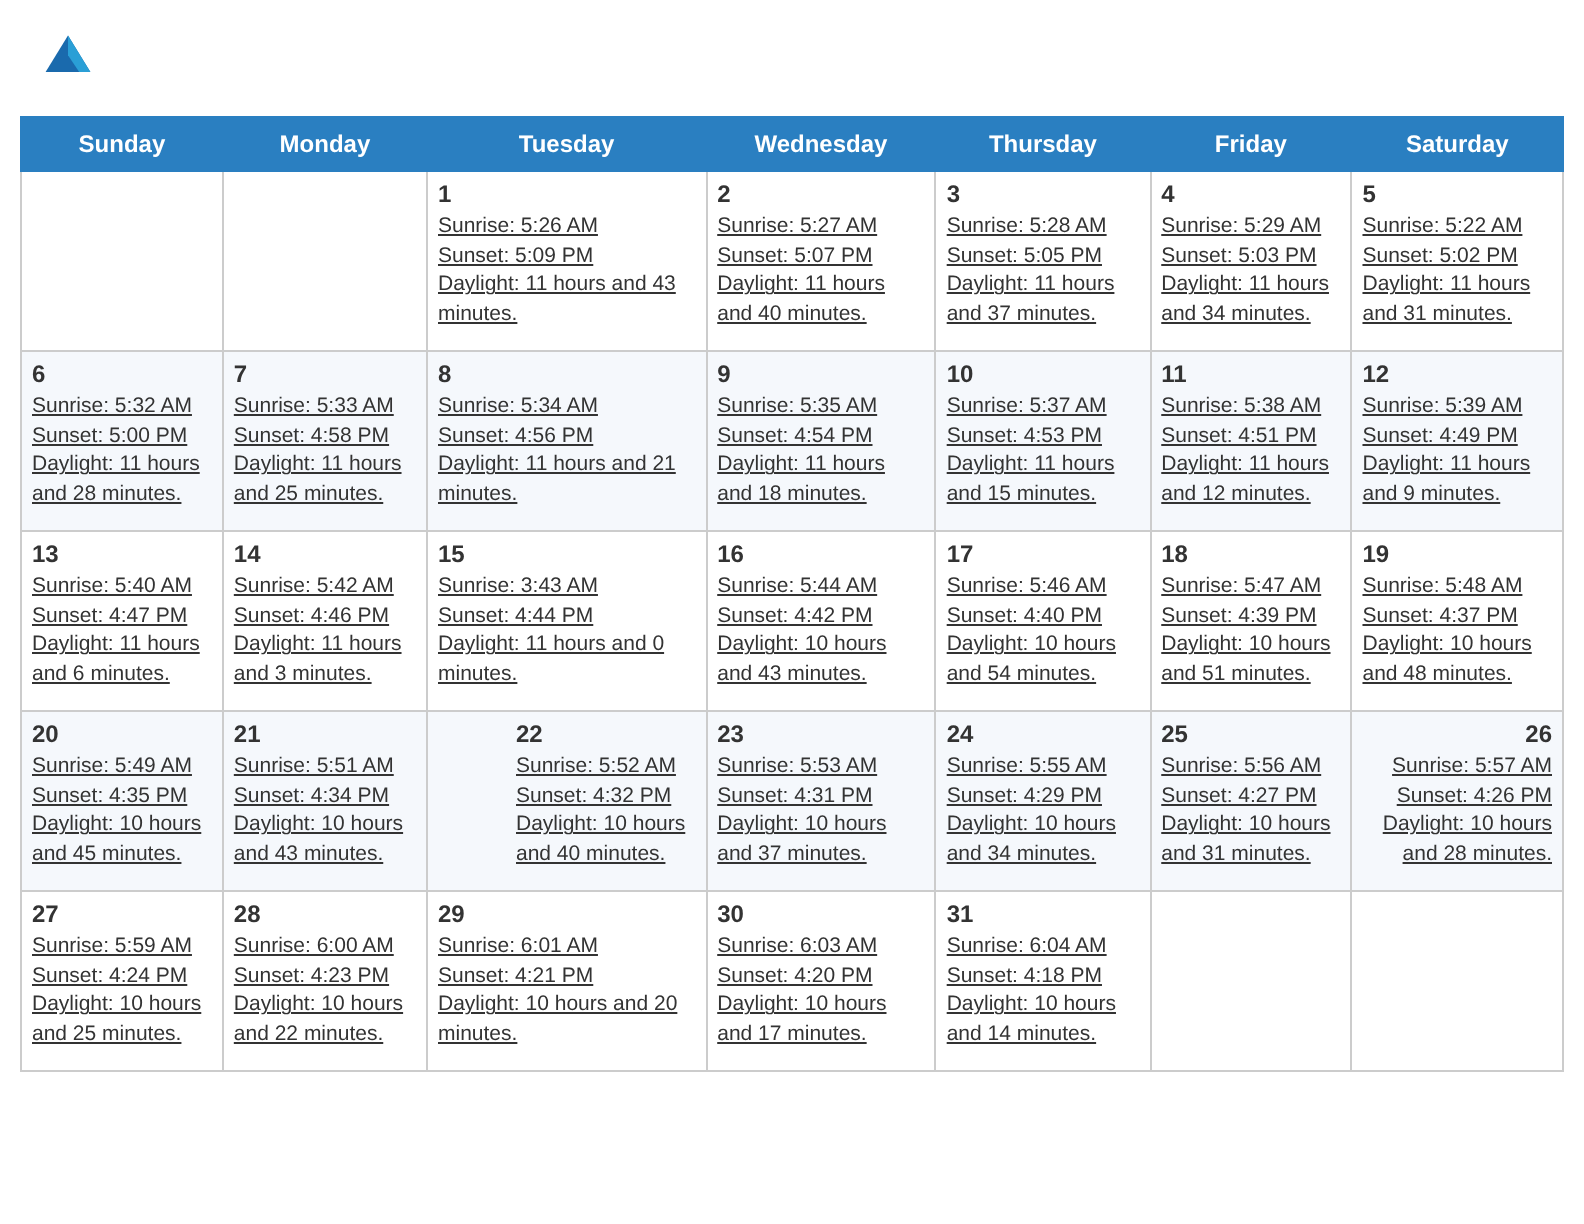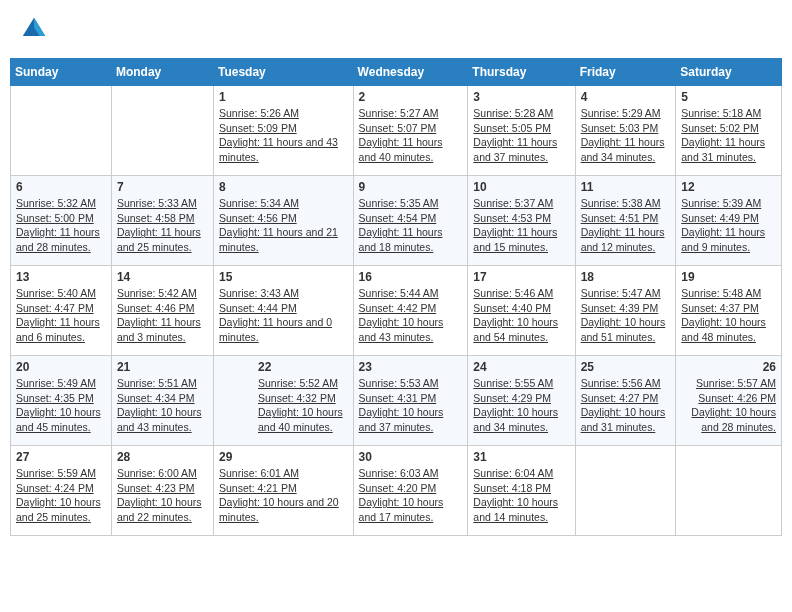--- a/index.html
+++ b/index.html
@@ -58,21 +58,21 @@
     }
     .calendar-table {
       width: 100%;
       border-collapse: collapse;
       font-size: 11px;
     }
     .calendar-table th {
       background-color: #2a7fc1;
       color: #fff;
       padding: 6px 4px;
-      text-align: left;
+      text-align: center;
       font-size: 12px;
       font-weight: bold;
       border: 1px solid #2a7fc1;
       margin-top: 12px;
     }
     .calendar-table td {
       border: 1px solid #ccc;
       padding: 4px 5px;
       vertical-align: top;
       min-height: 80px;
@@ -163,21 +163,21 @@
         <span class="day-number">4</span>
         <div class="day-info">
           <span>Sunrise: 5:29 AM</span><br>
           <span>Sunset: 5:03 PM</span><br>
           <span>Daylight: 11 hours and 34 minutes.</span>
         </div>
       </td>
         <td>
         <span class="day-number">5</span>
         <div class="day-info">
-          <span>Sunrise: 5:18 AM</span><br>
+          <span>Sunrise: 5:22 AM</span><br>
           <span>Sunset: 5:02 PM</span><br>
           <span>Daylight: 11 hours and 31 minutes.</span>
         </div>
       </td>
       </tr>
       <tr>
         <td style="background: rgb(245, 248, 252);">
         <span class="day-number">6</span>
         <div class="day-info">
           <span>Sunrise: 5:32 AM</span><br>

